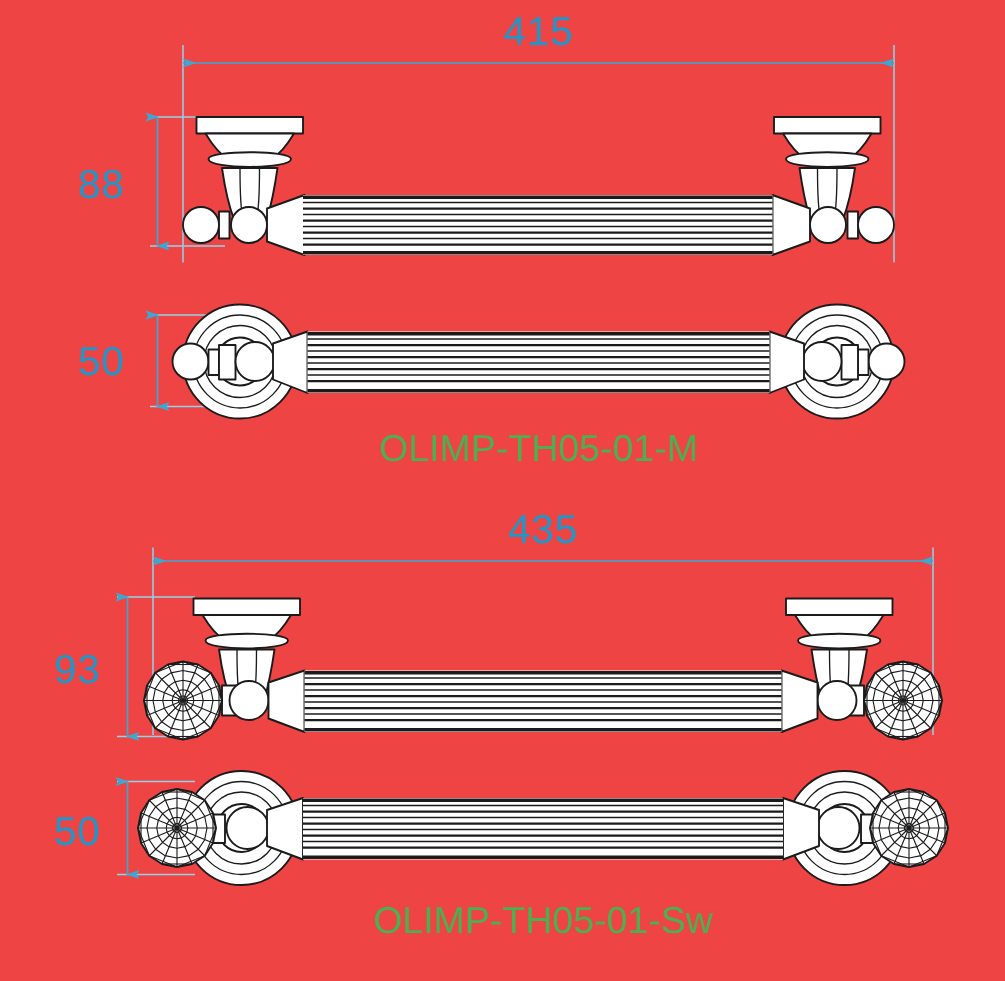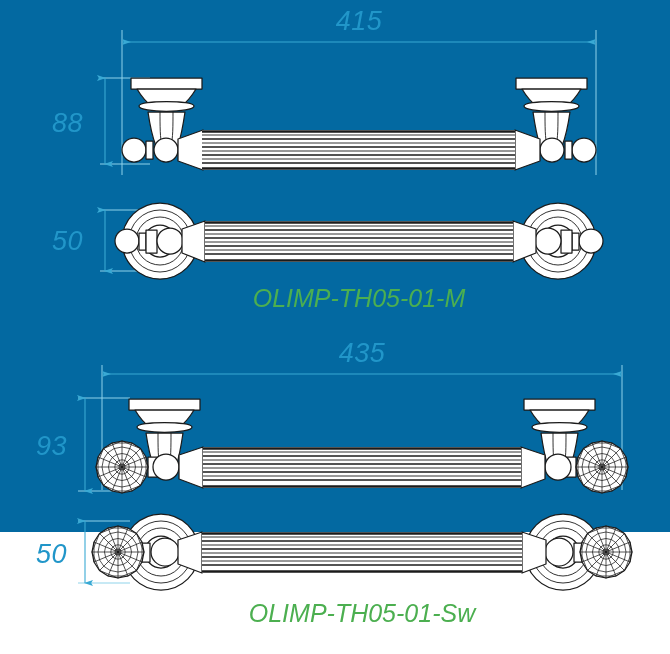--- a/index.html
+++ b/index.html
@@ -9,23 +9,22 @@
   }
   body {
     width: 670px;
     height: 654px;
     font-family: "Liberation Sans", sans-serif;
     overflow: hidden;
   }
   #drawing-root {
     position: relative;
     width: 670px;
-    height: 532px;
-    background: #0369a1;
-    font-style: italic;
+    height: 654px;
+    background: #ef4444;
   }
   svg.sheet {
     display: block;
     width: 670px;
     height: 654px;
   }
   .dim-text {
     font-family: "Liberation Sans", sans-serif;
     font-size: 27px;
     fill: #2196c9;

